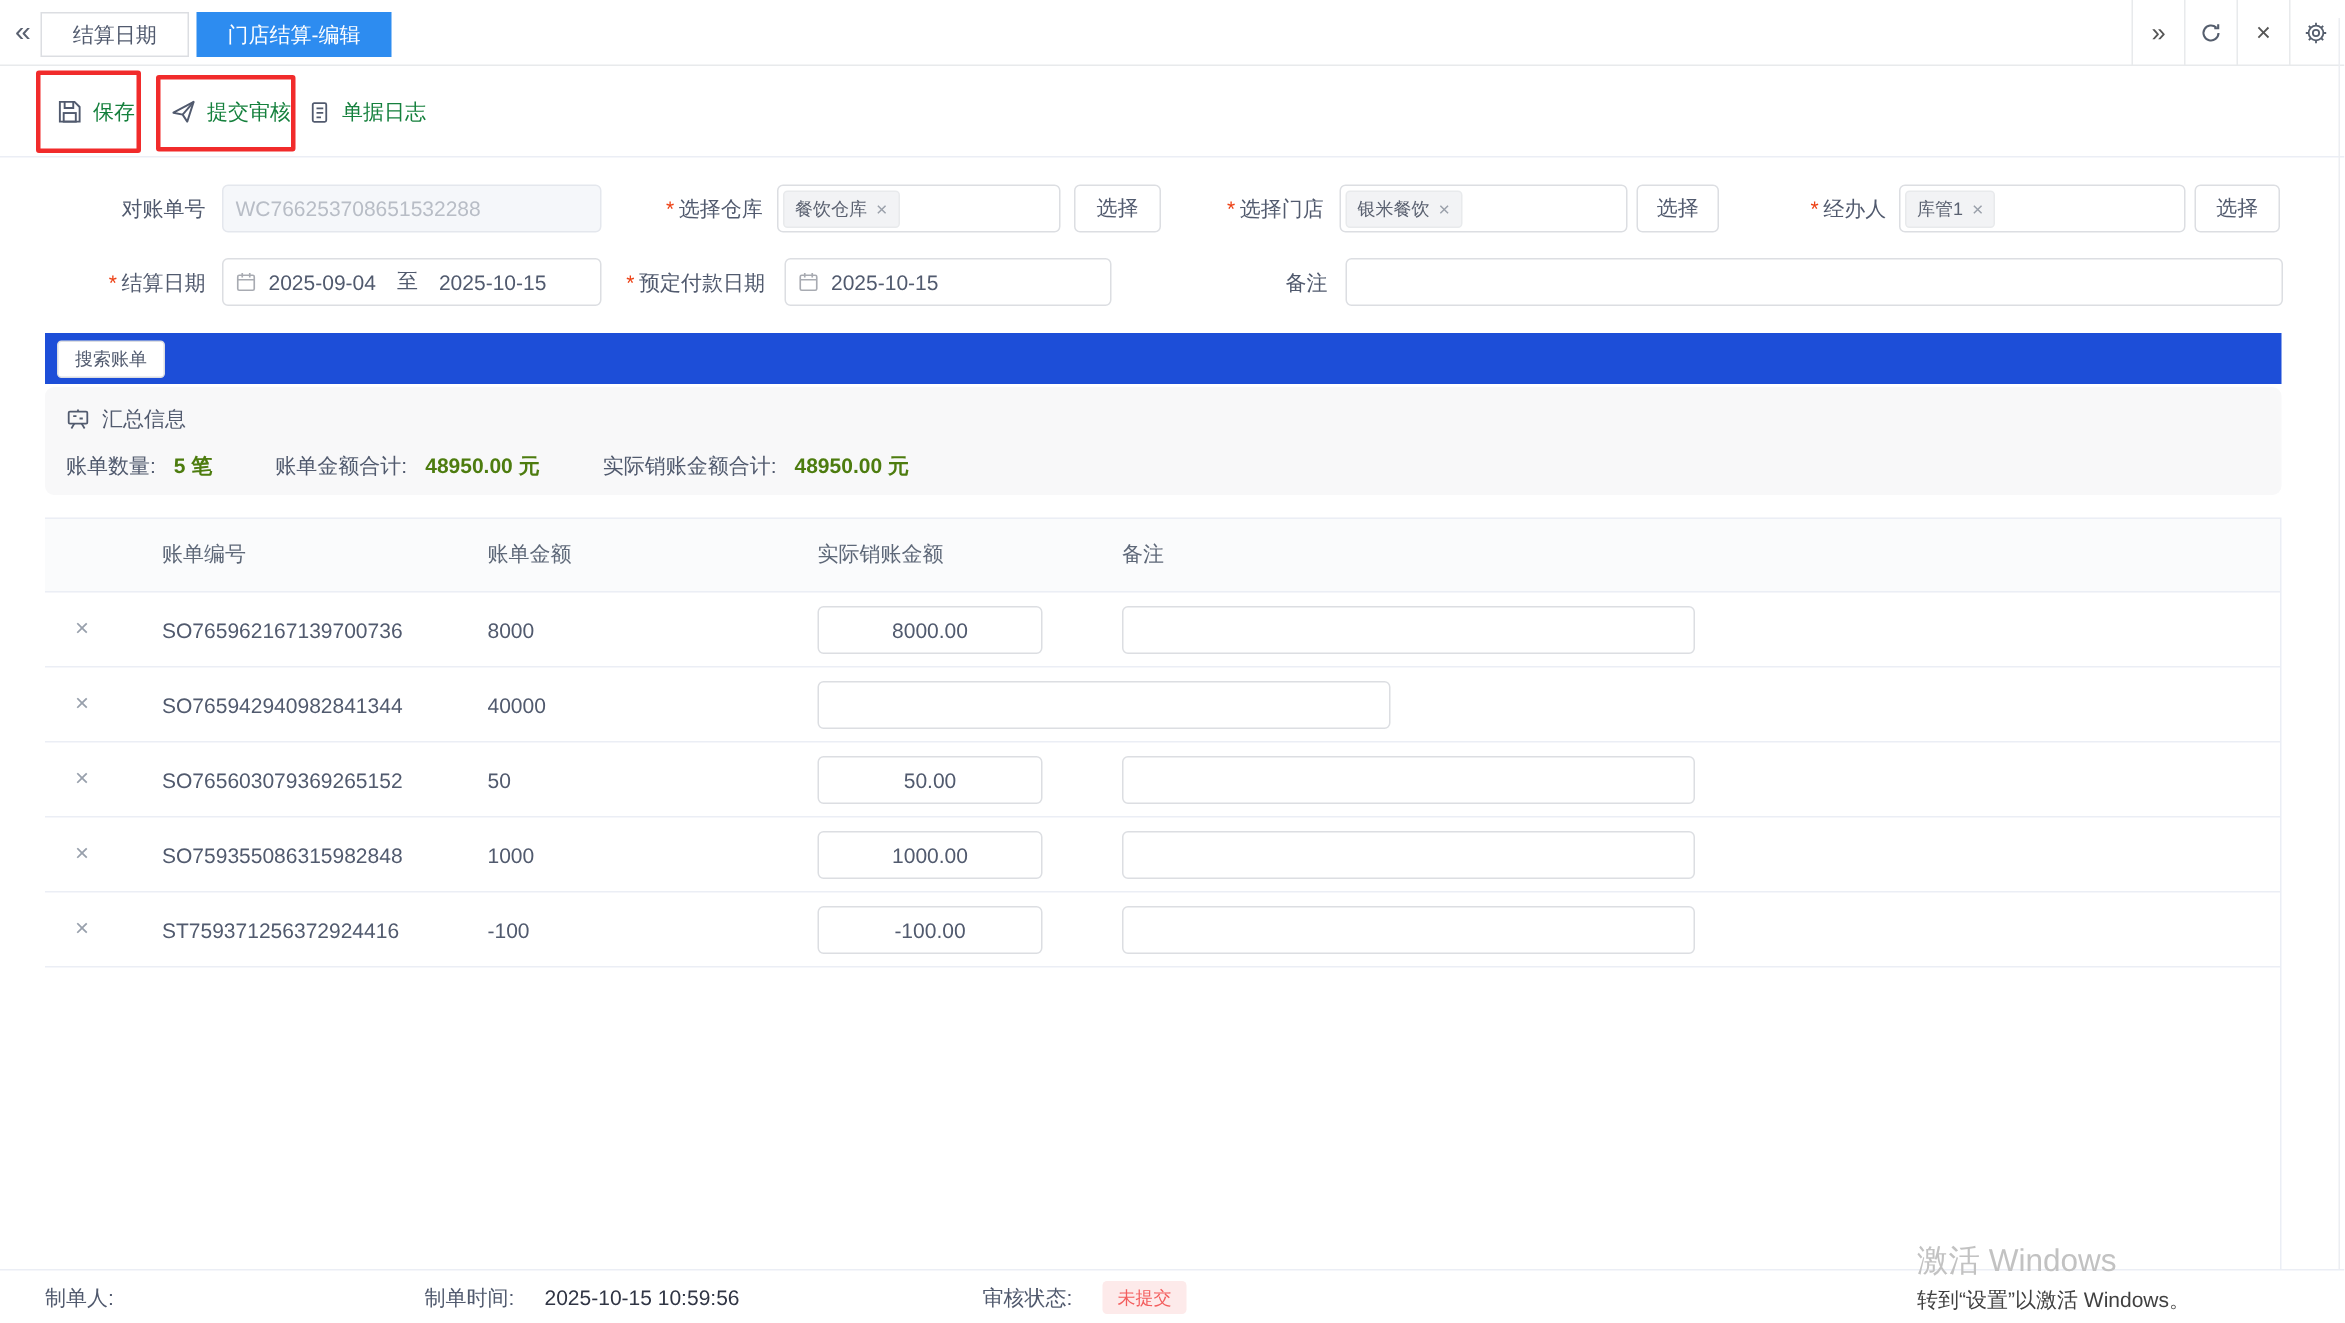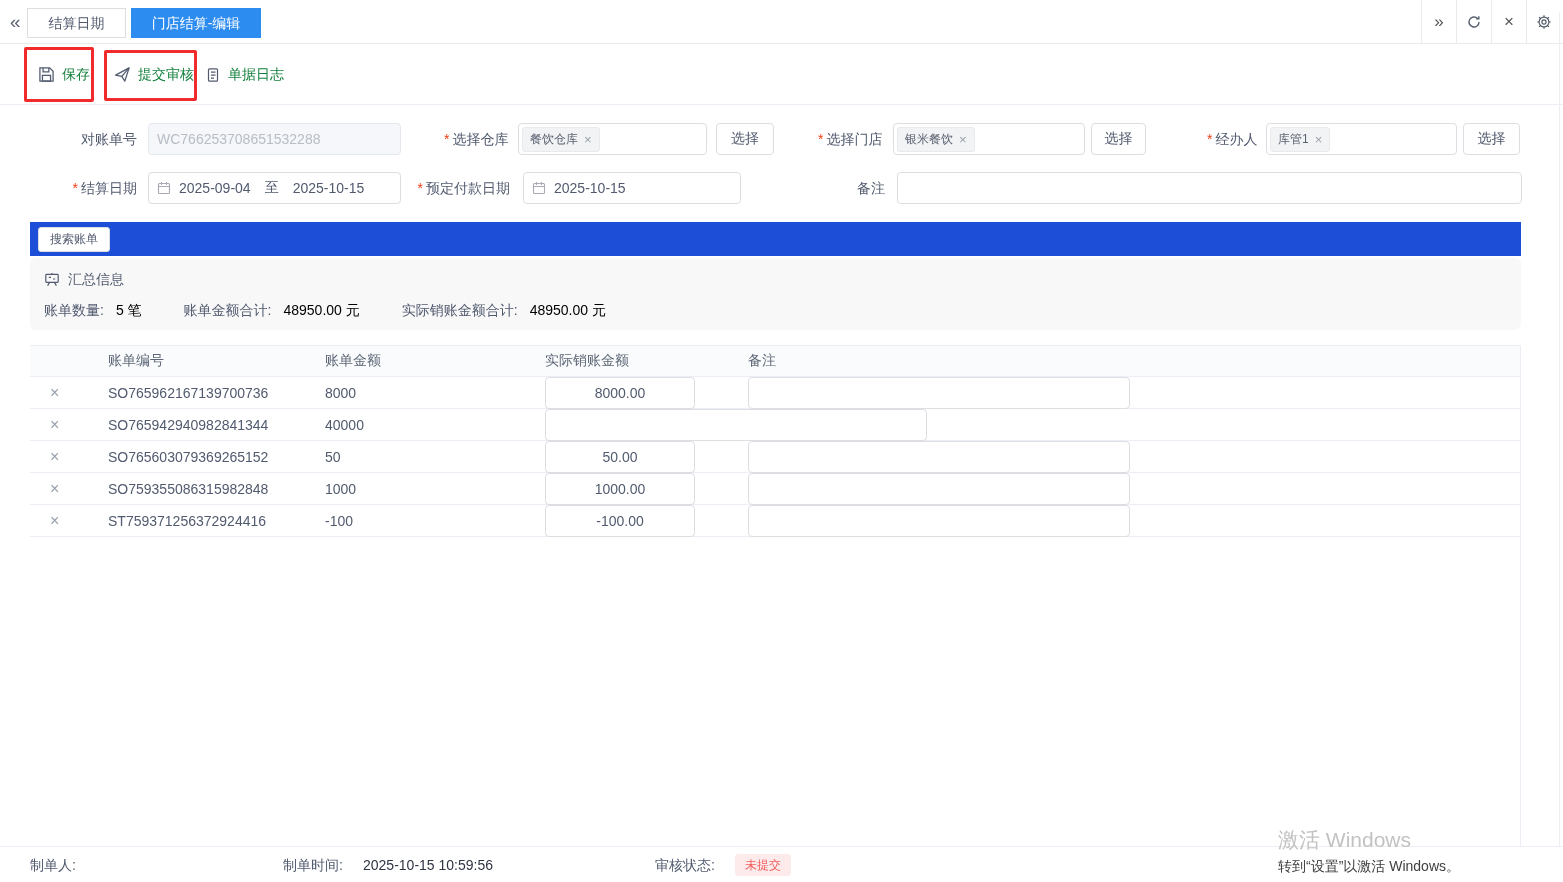--- a/index.html
+++ b/index.html
@@ -49,28 +49,28 @@
   .date-box .sep { color:#515a6e; margin:0 6px; }
 
   
   .search-strip { position:absolute; left:30px; top:222px; width:1491px; height:34px; background:#1d4ed8; }
   .search-btn { position:absolute; left:8px; top:5px; height:25px; padding:0 11px; background:#fff;
     border:1px solid #dcdee2; border-radius:3px; font-size:12px; color:#515a6e; cursor:pointer;
     font-family:inherit; }
   .summary { position:absolute; left:30px; top:258px; width:1491px; height:72px; background:#f8f8f9; border-radius:6px; }
   .summary-title { position:absolute; left:14px; top:13px; display:flex; align-items:center; gap:8px; font-size:14px; color:#515a6e; }
   .summary-stats { position:absolute; left:14px; top:44px; display:flex; align-items:center; font-size:14px; color:#515a6e; }
-  .summary-stats .val { font-weight:normal; color:#000000; margin-left:12px; }
+  .summary-stats .val { font-weight:bold; color:#4d7c0f; margin-left:12px; }
   .summary-stats .pair { margin-right:42px; display:flex; }
 
   
   .btable { position:absolute; left:30px; top:345px; width:1491px; height:501px;
     border-right:1px solid #ebeef5; background:#fff; }
   .t-head, .t-row { display:grid; grid-template-columns:78px 217px 220px 203px 1fr;
-    align-items:center; height:32px; border-bottom:1px solid #ebeef5; }
+    align-items:center; height:50px; border-bottom:1px solid #ebeef5; }
   .t-head { background:#fafbfc; border-top:1px solid #ebeef5; color:#5e6878; }
   .t-c0 { padding-left:20px; }
   .row-del { color:#98a0ac; font-size:16px; cursor:pointer; line-height:1; }
   .cell-inp { width:150px; height:32px; border:1px solid #dcdee2; border-radius:4px; text-align:center;
     font-size:14px; color:#515a6e; outline:0; background:#fff; font-family:inherit; }
   .cell-remark { width:382px; text-align:left; padding:0 8px; }
 
   
   .footer { position:absolute; left:0; top:846px; width:1563px; height:36px; border-top:1px solid #ebeef5; background:#fff; }
   .footer .f-item { position:absolute; top:0; height:36px; line-height:36px; }

